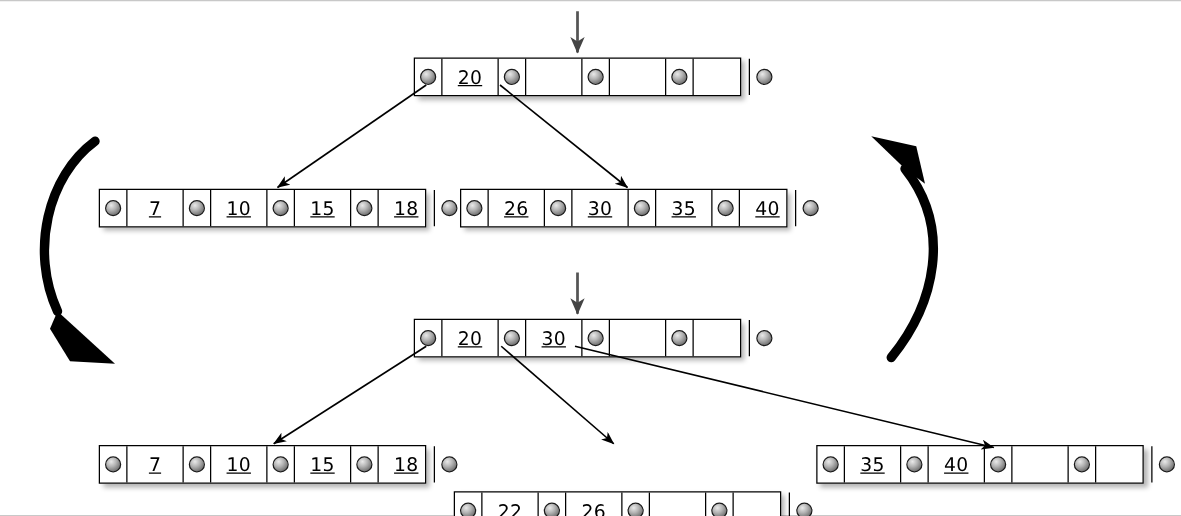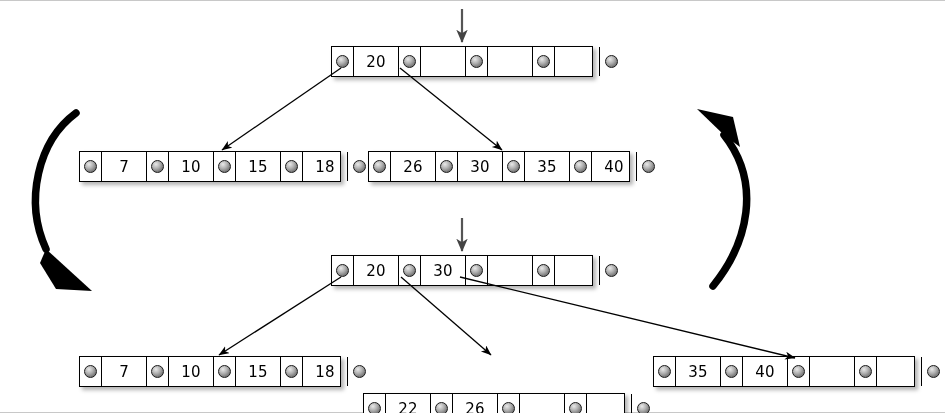--- a/index.html
+++ b/index.html
@@ -25,20 +25,21 @@
   
   .btree-node {
     position: absolute;
     display: flex;
     align-items: stretch;
     background: #ffffff;
     border: 1.6px solid #000000;
     box-sizing: border-box;
     box-shadow: 3px 3px 4px rgba(0,0,0,0.30);
     z-index: 5;
+    text-decoration: underline;
   }
   .cell-ptr {
     width: 22px;
     border-right: 1.6px solid #000000;
     display: flex;
     align-items: center;
     justify-content: center;
     box-sizing: border-box;
     flex: 0 0 auto;
   }

